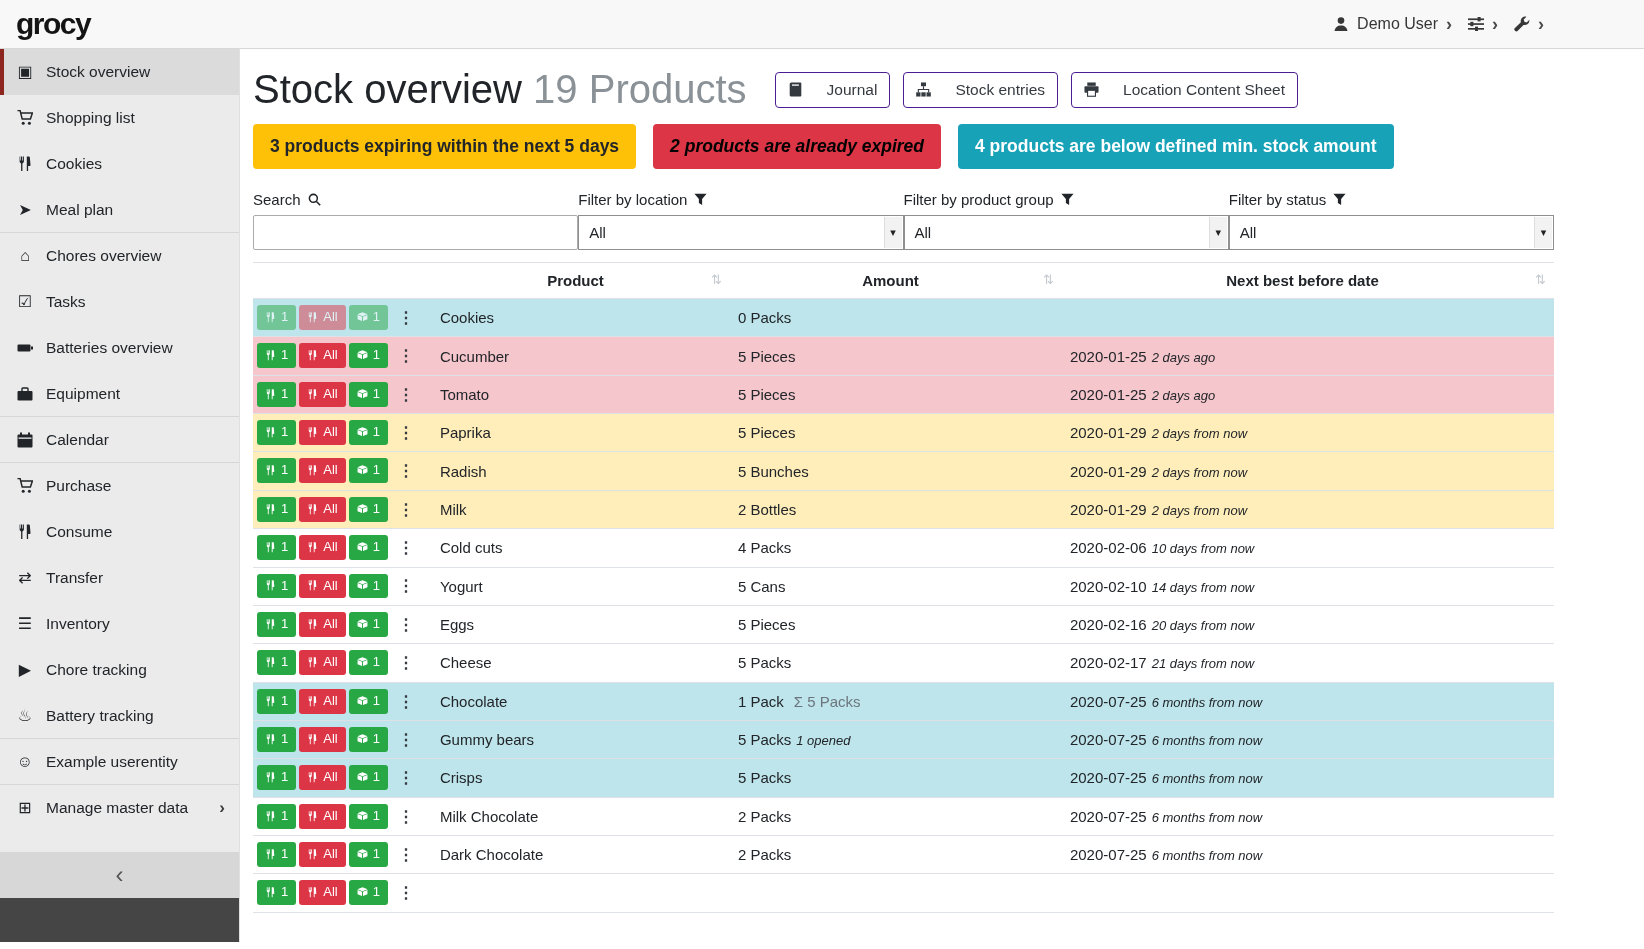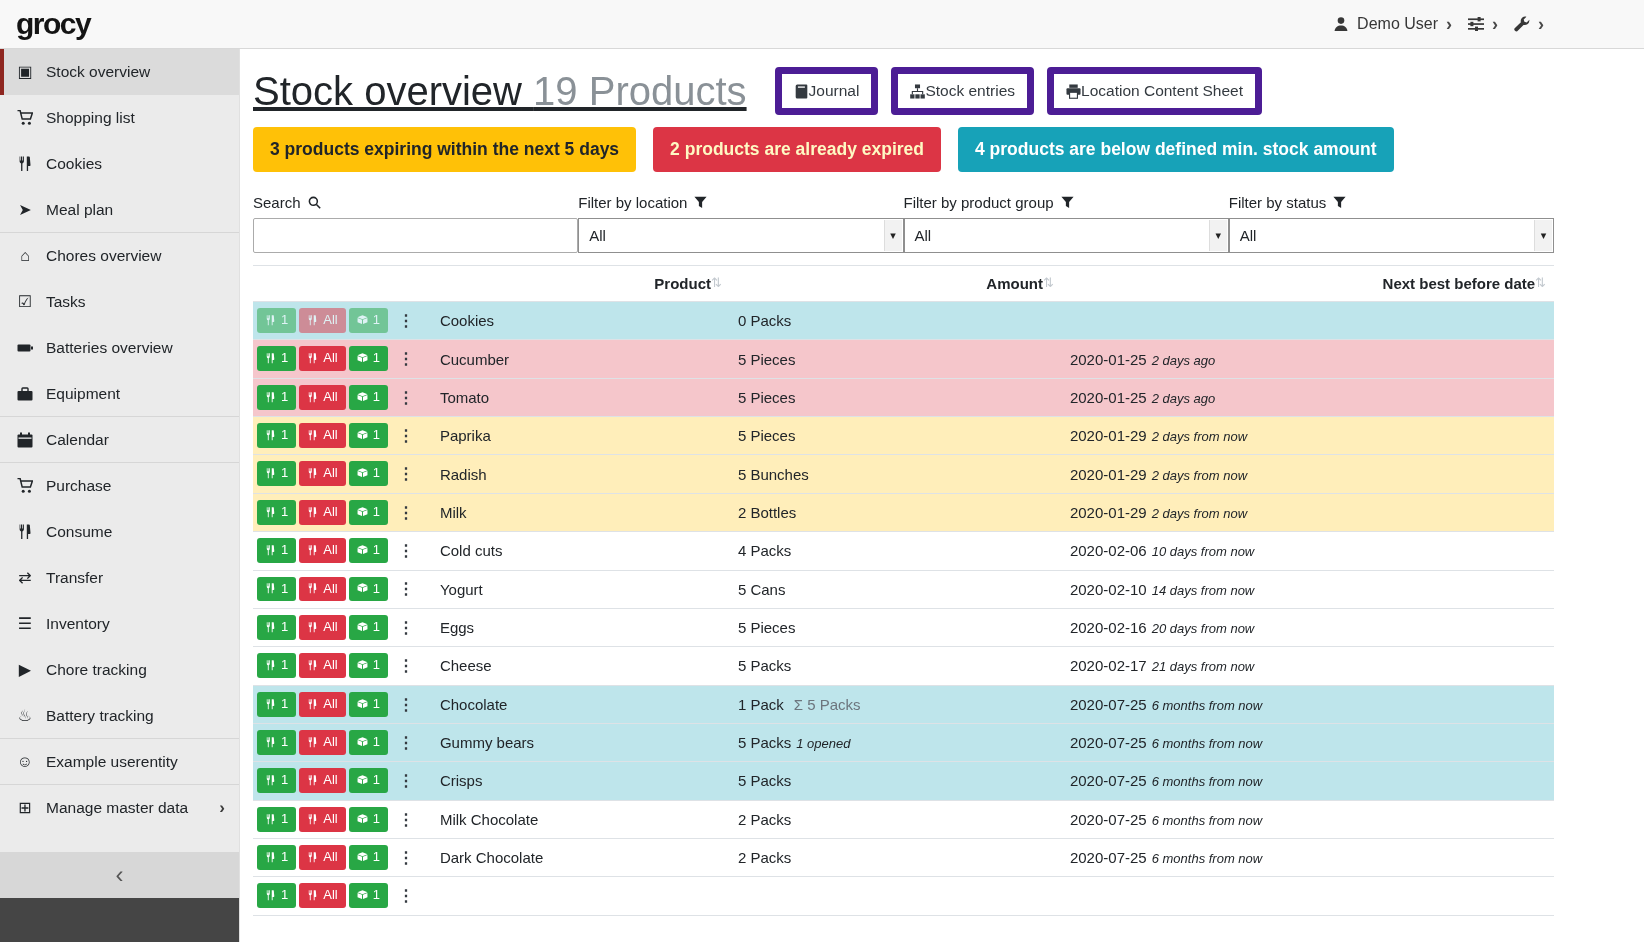--- a/index.html
+++ b/index.html
@@ -53,26 +53,26 @@
   .sidebar-collapse {
     height: 46px; background: #d7d7d7; color: #555;
     display: flex; align-items: center; justify-content: center;
     font-size: 24px; cursor: pointer; flex-shrink: 0;
   }
   .sidebar-dark { height: 44px; background: #454545; flex-shrink: 0; }
 
   
   .content { flex: 1; padding: 12px 90px 0 13px; overflow: hidden; }
   .page-header { display: flex; align-items: center; gap: 28px; margin: 6px 0 12px; }
-  h1 { font-size: 40px; font-weight: 500; white-space: nowrap; text-decoration: underline; }
+  h1 { font-size: 40px; font-weight: 500; white-space: nowrap; }
   h1 .subtitle { color: #8a9197; font-weight: 400; }
   .header-buttons { display: flex; gap: 13px; }
   .hbtn {
-    display: inline-flex; align-items: center; gap: 0;
-    border: 7px solid #4c1d95; background: #fff; color: #343a40;
+    display: inline-flex; align-items: center; gap: 24px;
+    border: 1px solid #4c1d95; background: #fff; color: #343a40;
     font-size: 15.5px; padding: 8px 12px; border-radius: 4px; cursor: pointer;
   }
   .hicon { display: inline-flex; font-size: 15px; }
   .hicon svg { display: block; }
 
   .banners { display: flex; gap: 17px; margin: 2px 0 22px; }
   .banner {
     padding: 12px 17px; border-radius: 4px;
     font-size: 17.5px; font-weight: 600; cursor: pointer; white-space: nowrap;
   }
@@ -93,21 +93,21 @@
   }
   .select-arrow {
     position: absolute; right: 1px; top: 1px; bottom: 1px; width: 18px;
     display: flex; align-items: center; justify-content: center;
     font-size: 11px; color: #222; background: #f2f2f2; border-left: 1px solid #ddd;
   }
 
   
   table { width: 100%; border-collapse: collapse; font-size: 15px; }
   thead th {
-    text-align: right; font-weight: 700; padding: 9px 8px;
+    text-align: center; font-weight: 700; padding: 9px 8px;
     border-top: 1px solid #dee2e6; border-bottom: 1px solid #dee2e6;
     cursor: pointer;
   }
   th .sort { float: right; color: #c3c9cf; font-size: 13px; font-weight: 400; }
   tbody td { padding: 6px 8px; border-bottom: 1px solid #dee2e6; vertical-align: middle; }
   td.actions { white-space: nowrap; padding-left: 4px; }
   .btn {
     border: none; border-radius: 3px; color: #fff; font-size: 13px;
     padding: 5px 8px; margin-right: 3px; cursor: pointer;
     display: inline-flex; align-items: center; gap: 5px; line-height: 1.15;
@@ -314,21 +314,21 @@
                 <rect x="3.8" y="8.8" width="8.4" height="6.4" fill="#fff" stroke="currentColor" stroke-width="1.2"></rect>
               </svg>
             </span>
             <span>Location Content Sheet</span>
           </button>
         </div>
     </div>
 
     <div class="banners" id="banners">
         <div class="banner" style="background: rgb(255, 193, 7); color: rgb(33, 37, 41); text-align: center;">3 products expiring within the next 5 days</div>
-        <div class="banner" style="background: rgb(220, 53, 69); color: #fef9c3;">2 products are already expired</div>
+        <div class="banner" style="background: rgb(220, 53, 69); color: #000000; font-style: italic;">2 products are already expired</div>
         <div class="banner" style="background: rgb(23, 162, 184); color: rgb(255, 255, 255);">4 products are below defined min. stock amount</div>
       </div>
 
     <div class="filters">
       <div class="filter">
         <div class="filter-label">
           <span>Search</span>
           <span class="ficon">
               <svg viewBox="0 0 16 16" width="1em" height="1em" fill="currentColor" aria-hidden="true">
                 <circle cx="6.6" cy="6.6" r="4.9" fill="none" stroke="currentColor" stroke-width="1.9"></circle>

